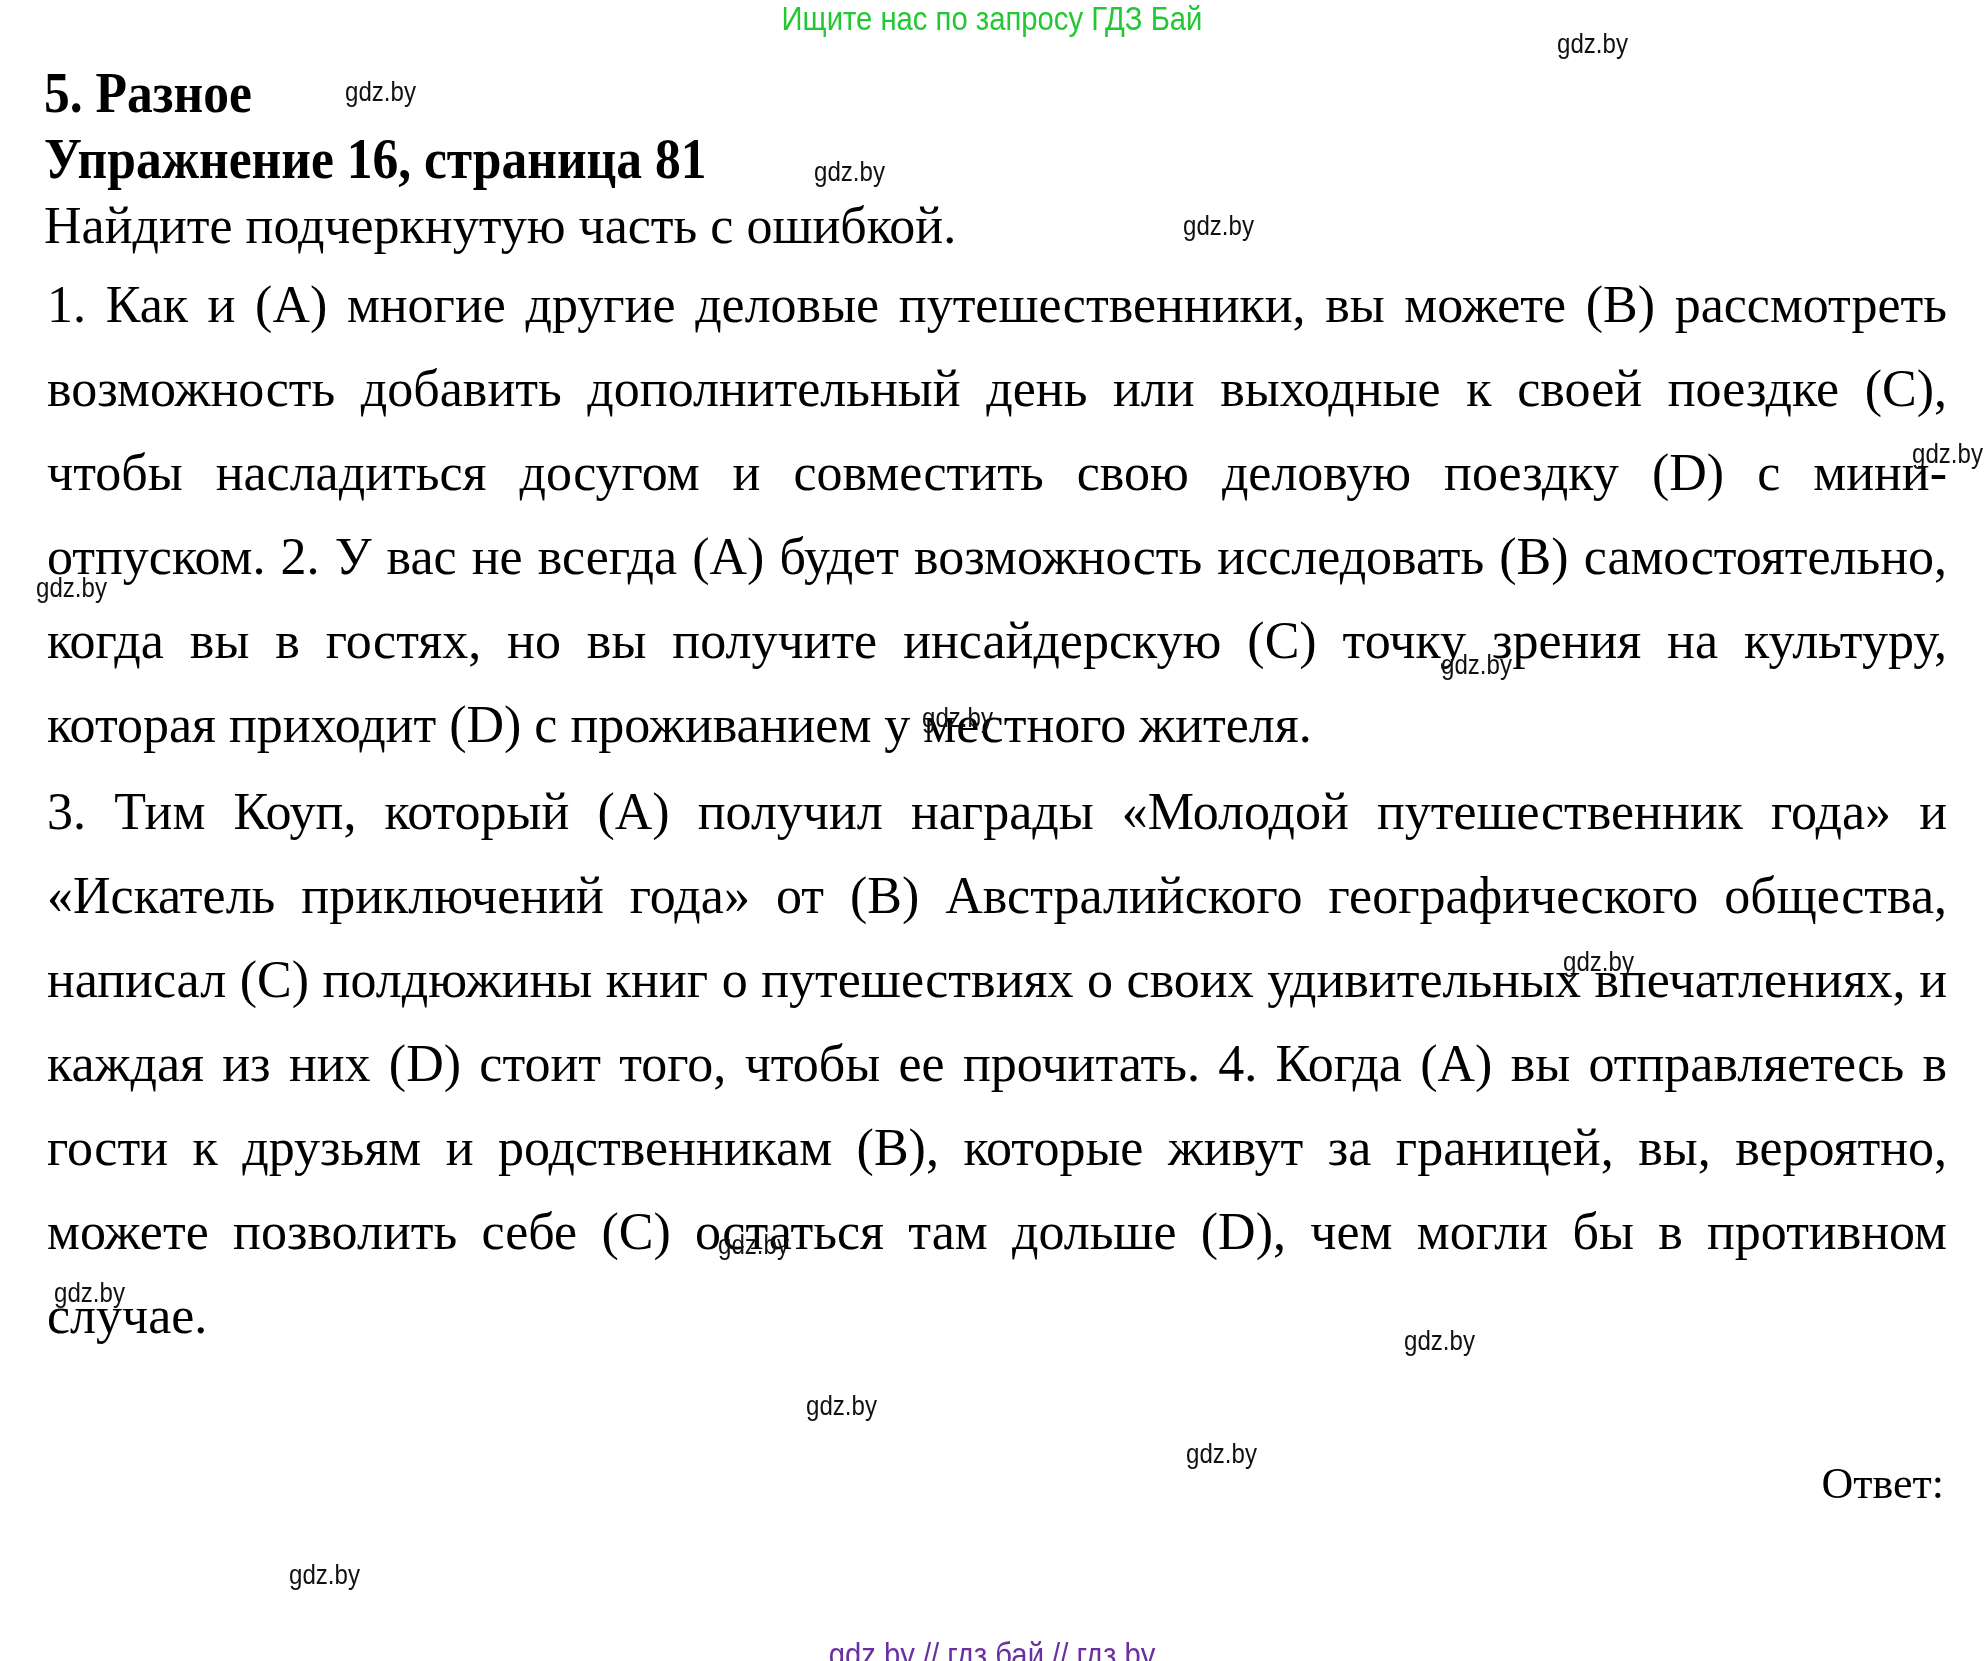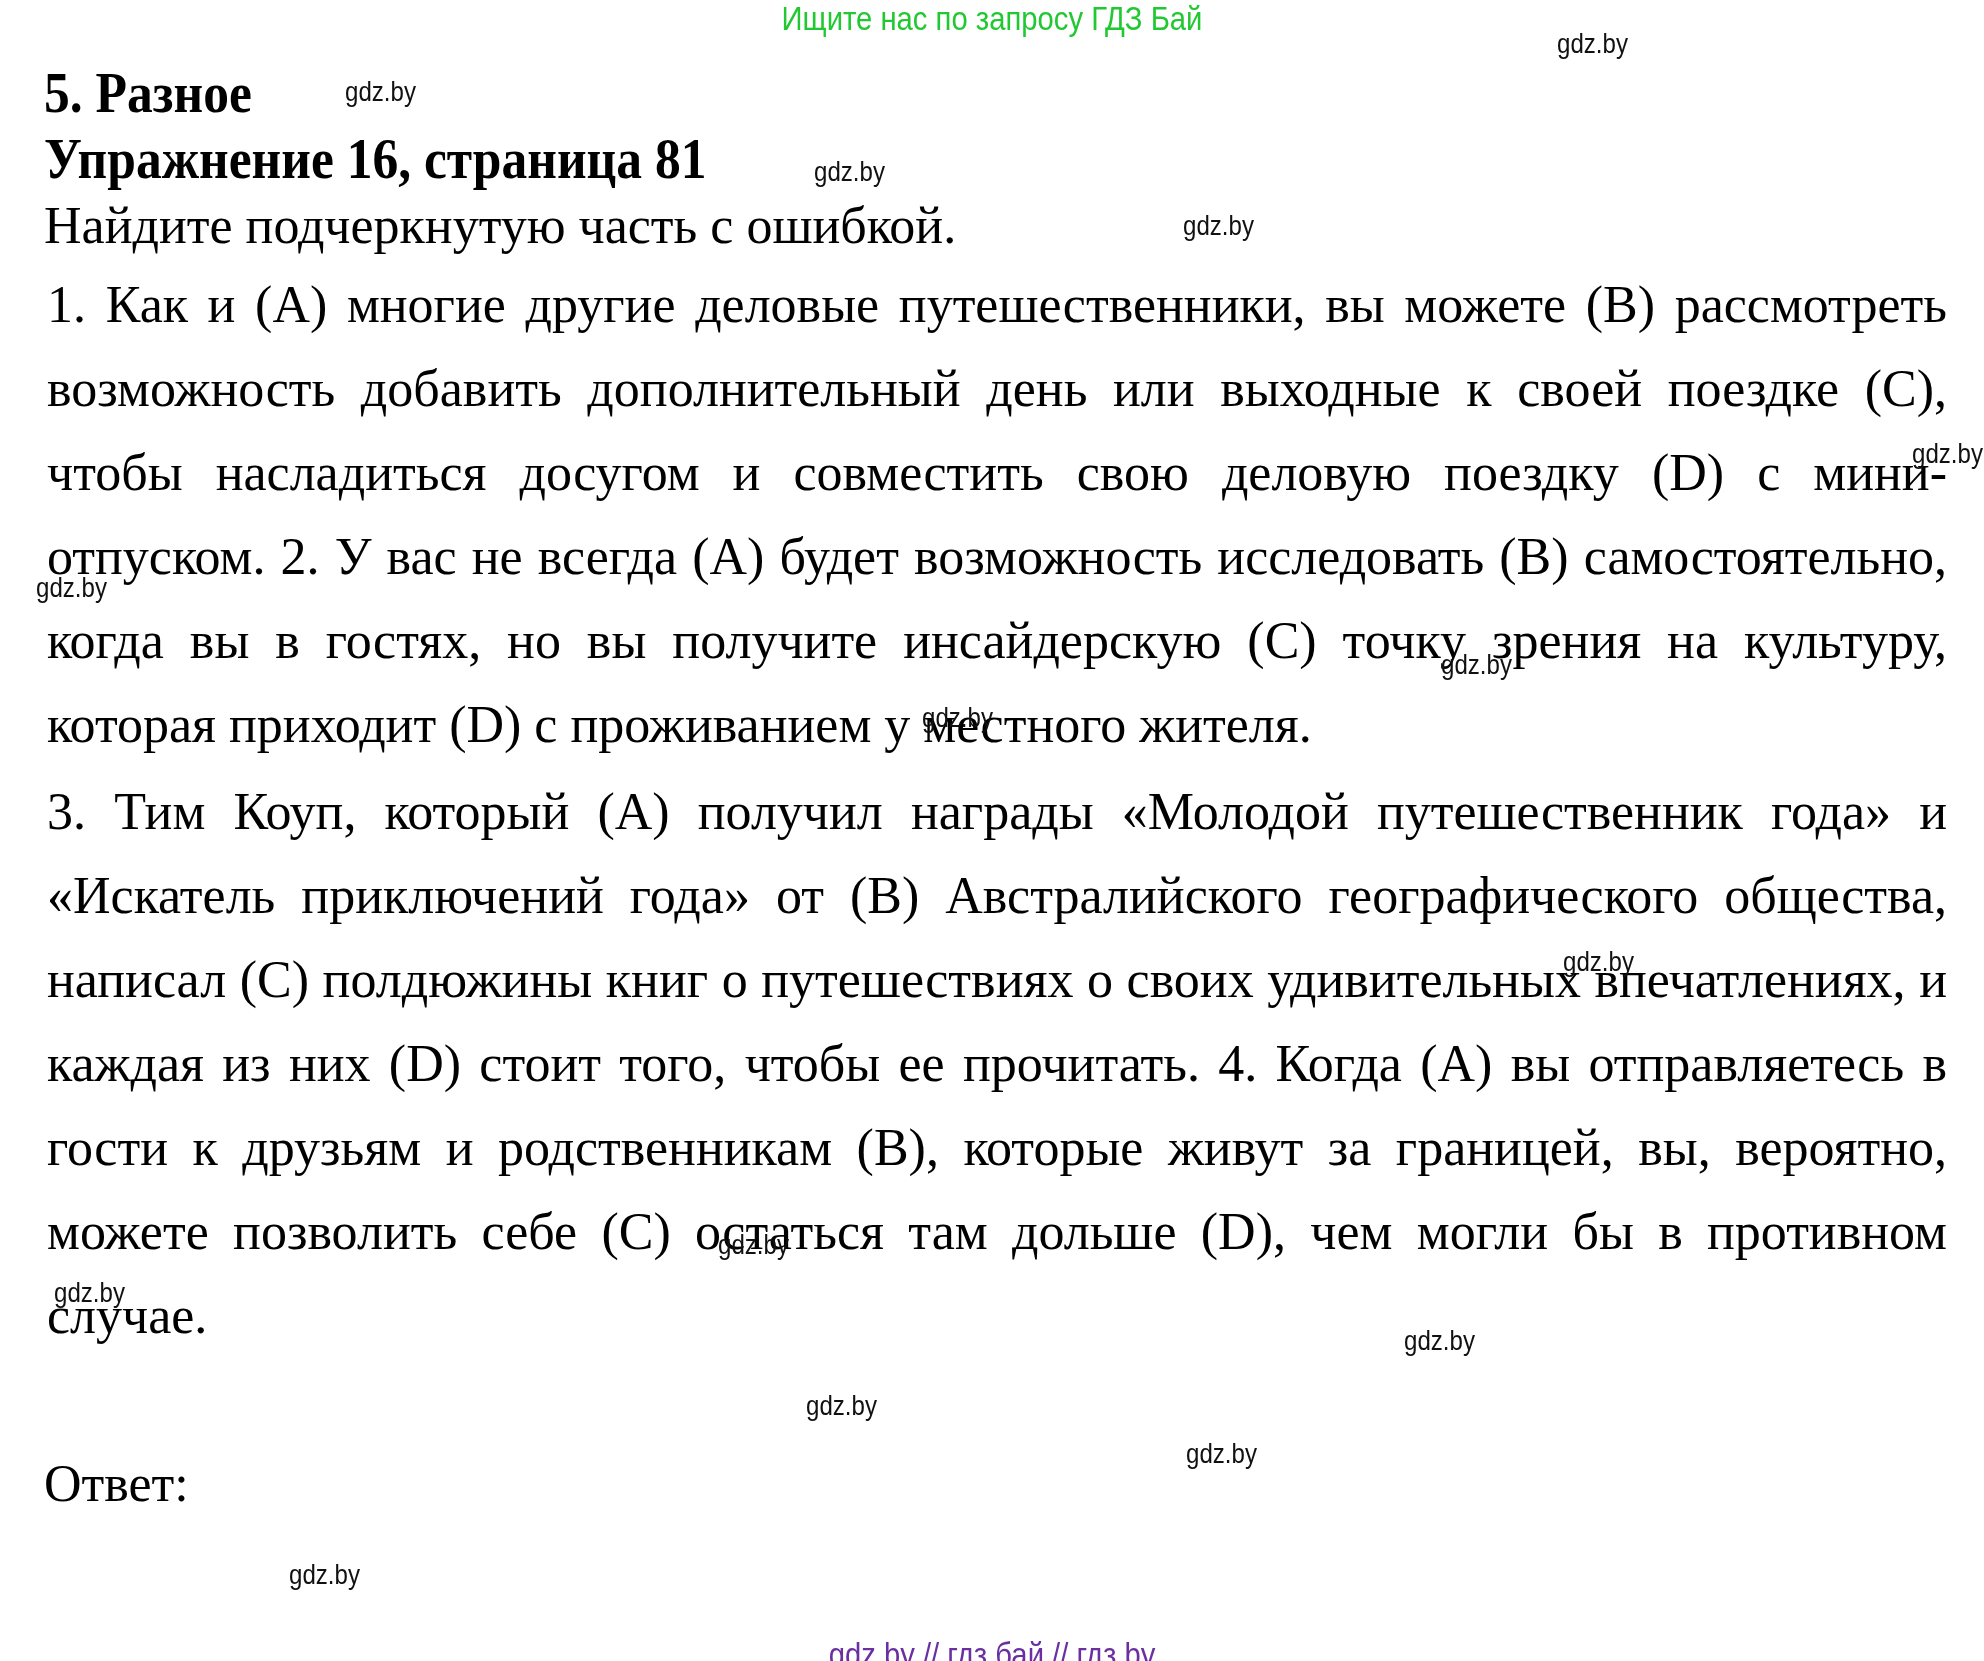--- a/index.html
+++ b/index.html
@@ -47,23 +47,24 @@
       margin: 0;
     }
     .exercise {
       font-size: 52px;
       line-height: 84px;
       text-align: justify;
       width: 1900px;
       margin: 3px;
     }
     .answer-label {
-      font-size: 52px;
+      font-size: 44px;
       line-height: 68px;
       margin-top: 92px;
+      text-align: right;
     }
     .answer {
       font-size: 52px;
       line-height: 68px;
       text-align: justify;
       width: 1900px;
       margin-top: 70px;
     }
     .wm {
       position: absolute;

